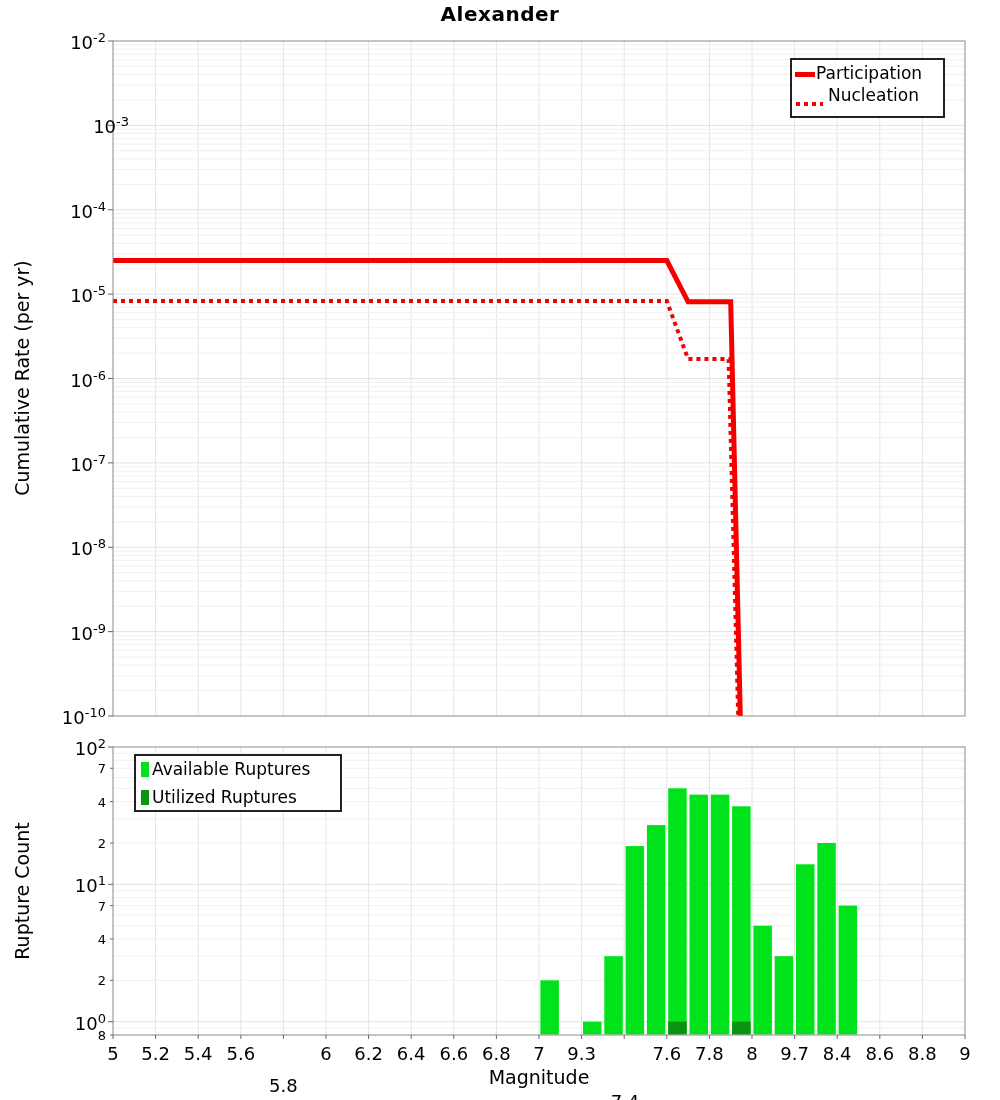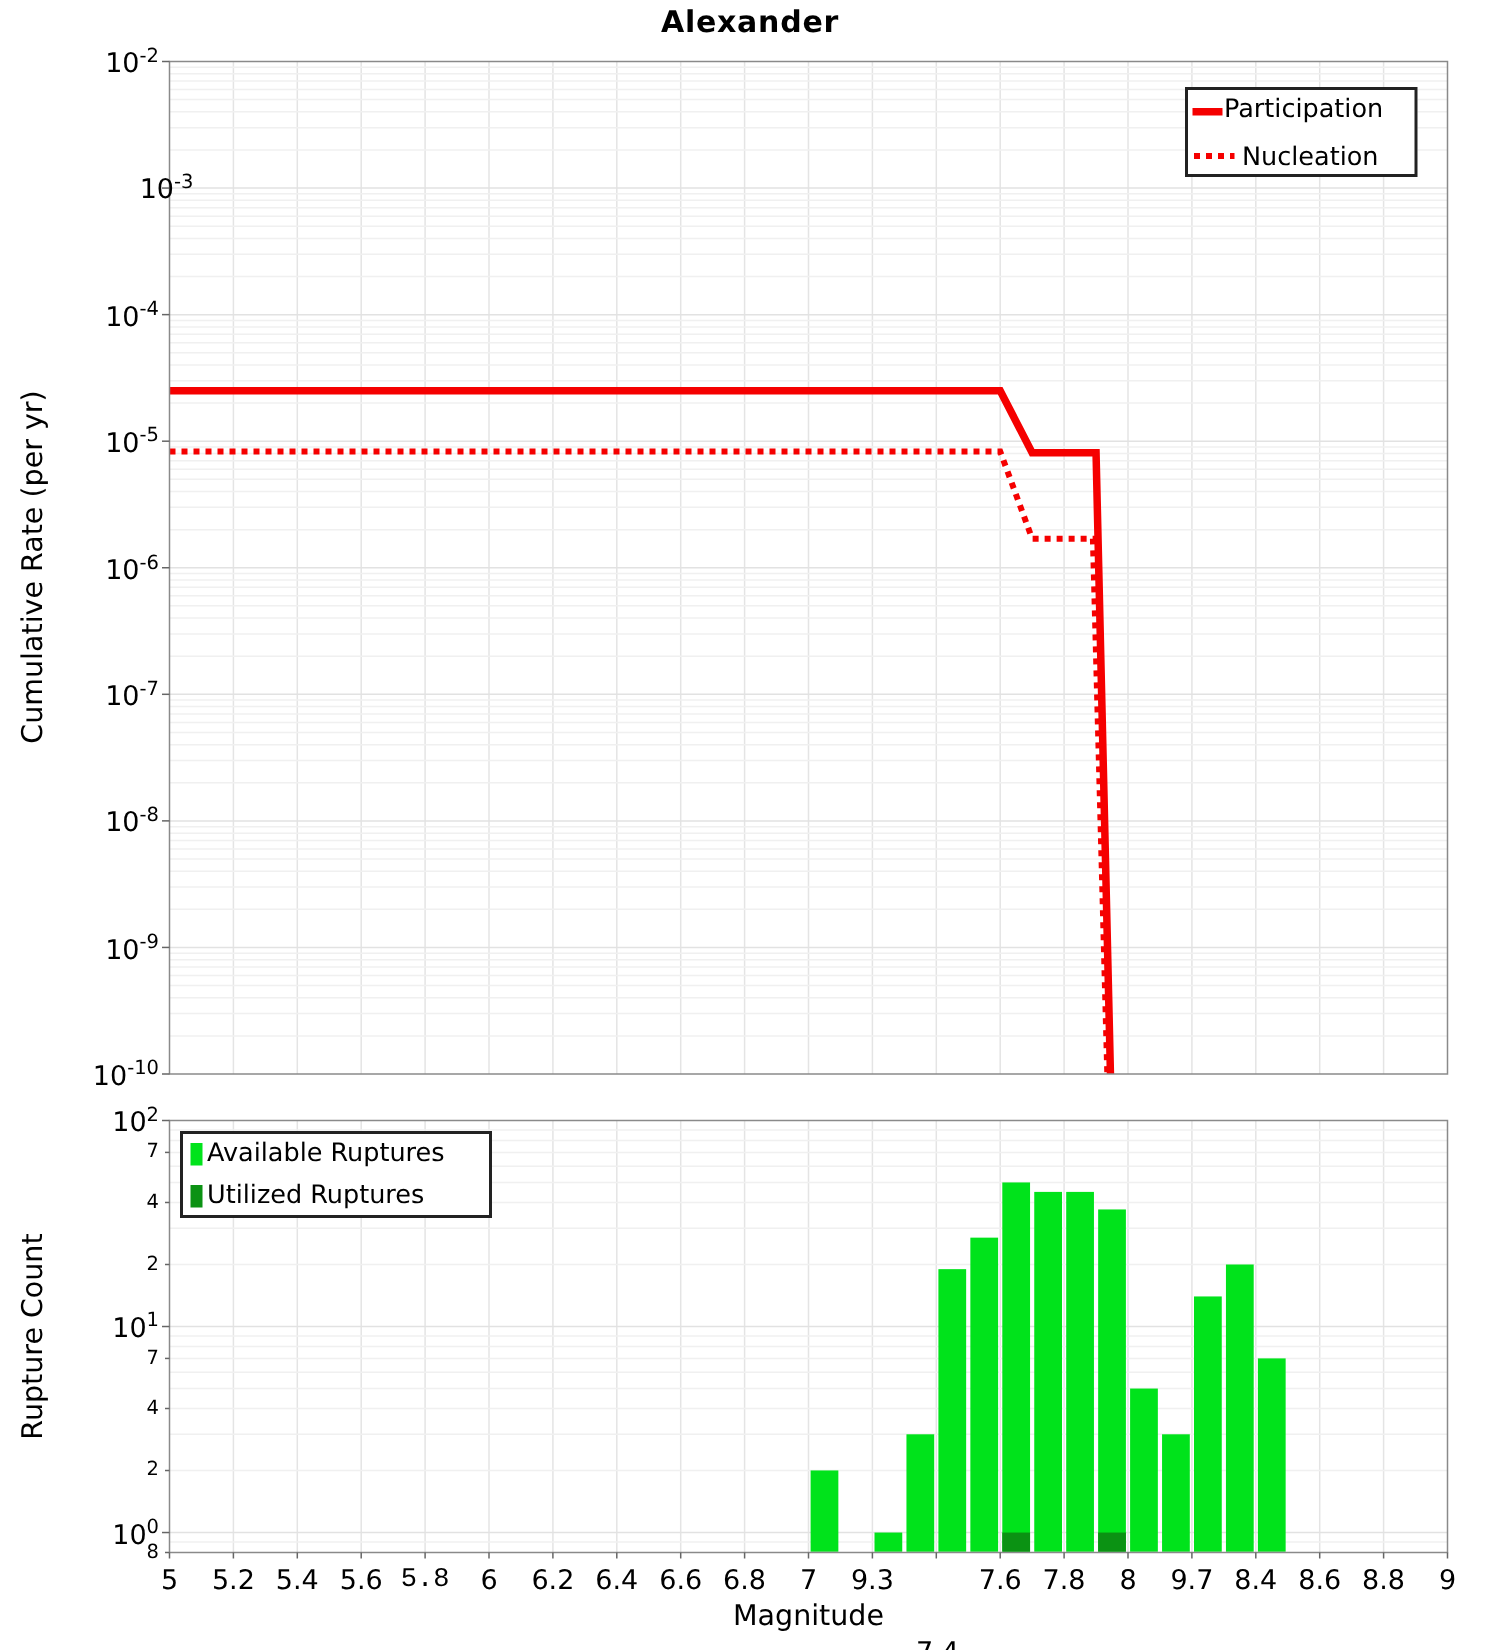--- a/index.html
+++ b/index.html
@@ -34,21 +34,21 @@
   .tick-y-minor {
     position:absolute; left:0; width:106px; text-align:right;
     font-size:13px; transform:translateY(-50%); white-space:nowrap; line-height:1;
   }
 
   .legend-box {
     position:absolute; background:#ffffff; border:2px solid #222;
     box-sizing:border-box; z-index:5;
   }
   #legend-top { left:790px; top:58px; width:155px; height:60px; }
-  #legend-bottom { left:120px; top:754px; width:208px; height:58px; }
+  #legend-bottom { left:134px; top:754px; width:208px; height:58px; }
   .legend-label { position:absolute; font-size:17px; white-space:nowrap; }
   .sample-solid {
     position:absolute; left:3px; top:12px; width:20px; height:5px; background:#f50000;
   }
   .sample-dotted {
     position:absolute; left:4px; top:42px; width:27px; height:4px;
     background:repeating-linear-gradient(90deg,#f50000 0 4px,transparent 4px 8px);
   }
   .swatch { position:absolute; width:8px; height:15px; }
   #sw-available { left:5px; top:6px; background:#00e31b; }
@@ -252,34 +252,34 @@
   <div class="chart-title">Alexander</div>
 
   <div class="ylab-rot" style="left:22px; top:378px;">Cumulative Rate (per yr)</div>
   <div class="ylab-rot" style="left:22px; top:891px;">Rupture Count</div>
   <div class="xlab" style="left:539px; top:1066px;">Magnitude</div>
 
   <div id="legend-top" class="legend-box">
     <div class="sample-solid" style="background: rgb(245, 0, 0);"></div>
     <div class="legend-label" style="left:24px; top:3px;">Participation</div>
     <div class="sample-dotted" style="background: repeating-linear-gradient(90deg, rgb(245, 0, 0) 0px, rgb(245, 0, 0) 4px, transparent 4px, transparent 8px);"></div>
-    <div class="legend-label" style="left:36px; top:35px;">Nucleation</div>
+    <div class="legend-label" style="left:36px; top:25px;">Nucleation</div>
   </div>
 
   <div id="legend-bottom" class="legend-box">
     <div id="sw-available" class="swatch" style="background: rgb(0, 227, 27);"></div>
     <div class="legend-label" style="left:16px; top:3px;">Available Ruptures</div>
     <div id="sw-utilized" class="swatch" style="background: rgb(11, 146, 19);"></div>
     <div class="legend-label" style="left:16px; top:31px;">Utilized Ruptures</div>
   </div>
 <div class="tick-x" style="left: 113px; top: 1043px;">5</div>
     <div class="tick-x" style="left: 155.6px; top: 1043px;">5.2</div>
     <div class="tick-x" style="left: 198.2px; top: 1043px;">5.4</div>
     <div class="tick-x" style="left: 240.8px; top: 1043px;">5.6</div>
-    <div class="tick-x" style="left: 283.4px; top: 1043px; font-family: Liberation Mono, monospace;">5.8</div>
+    <div class="tick-x" style="left: 283.4px; top: 1075px;">5.8</div>
     <div class="tick-x" style="left: 326px; top: 1043px;">6</div>
     <div class="tick-x" style="left: 368.6px; top: 1043px;">6.2</div>
     <div class="tick-x" style="left: 411.2px; top: 1043px;">6.4</div>
     <div class="tick-x" style="left: 453.8px; top: 1043px;">6.6</div>
     <div class="tick-x" style="left: 496.4px; top: 1043px;">6.8</div>
     <div class="tick-x" style="left: 539px; top: 1043px;">7</div>
     <div class="tick-x" style="left: 581.6px; top: 1043px;">9.3</div>
     <div class="tick-x" style="left: 625px; top: 1043px; margin-top: 48px;">7.4</div>
     <div class="tick-x" style="left: 666.8px; top: 1043px;">7.6</div>
     <div class="tick-x" style="left: 709.4px; top: 1043px;">7.8</div>

